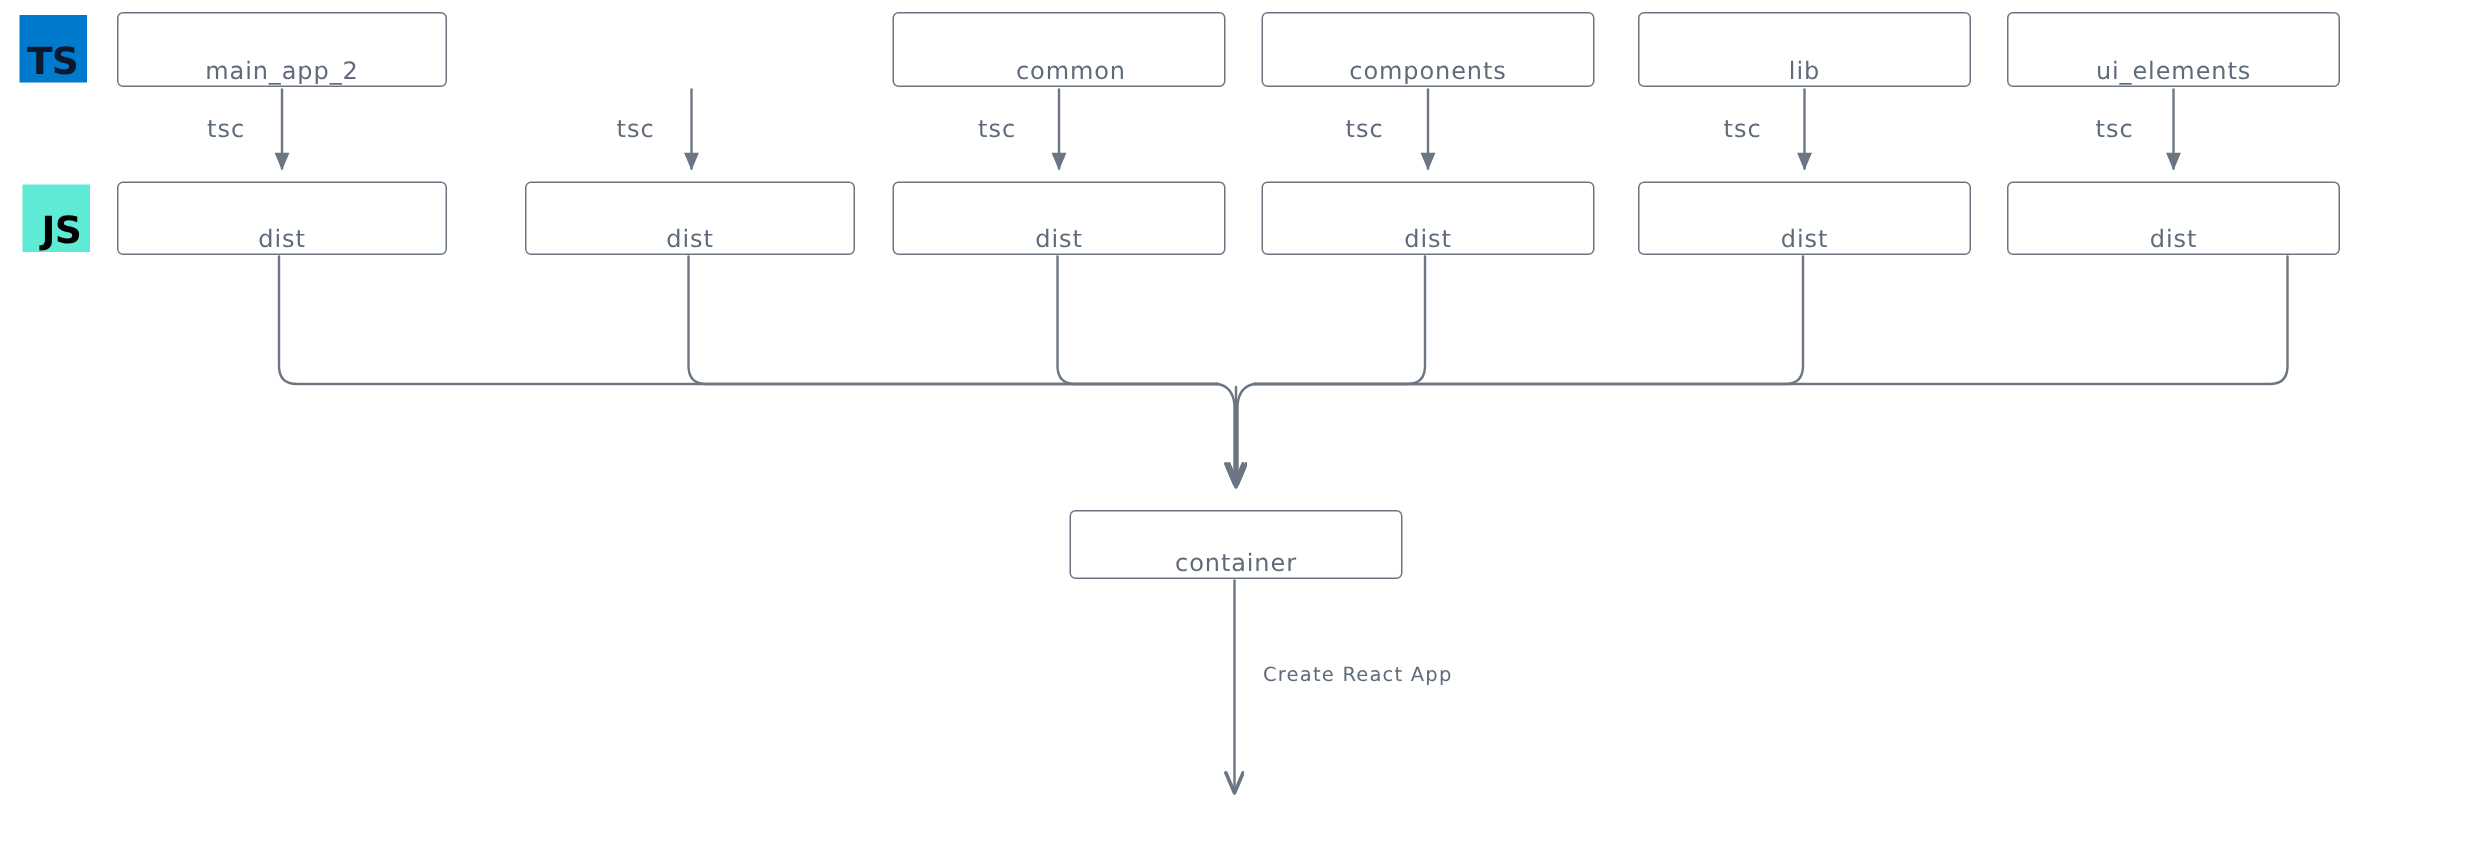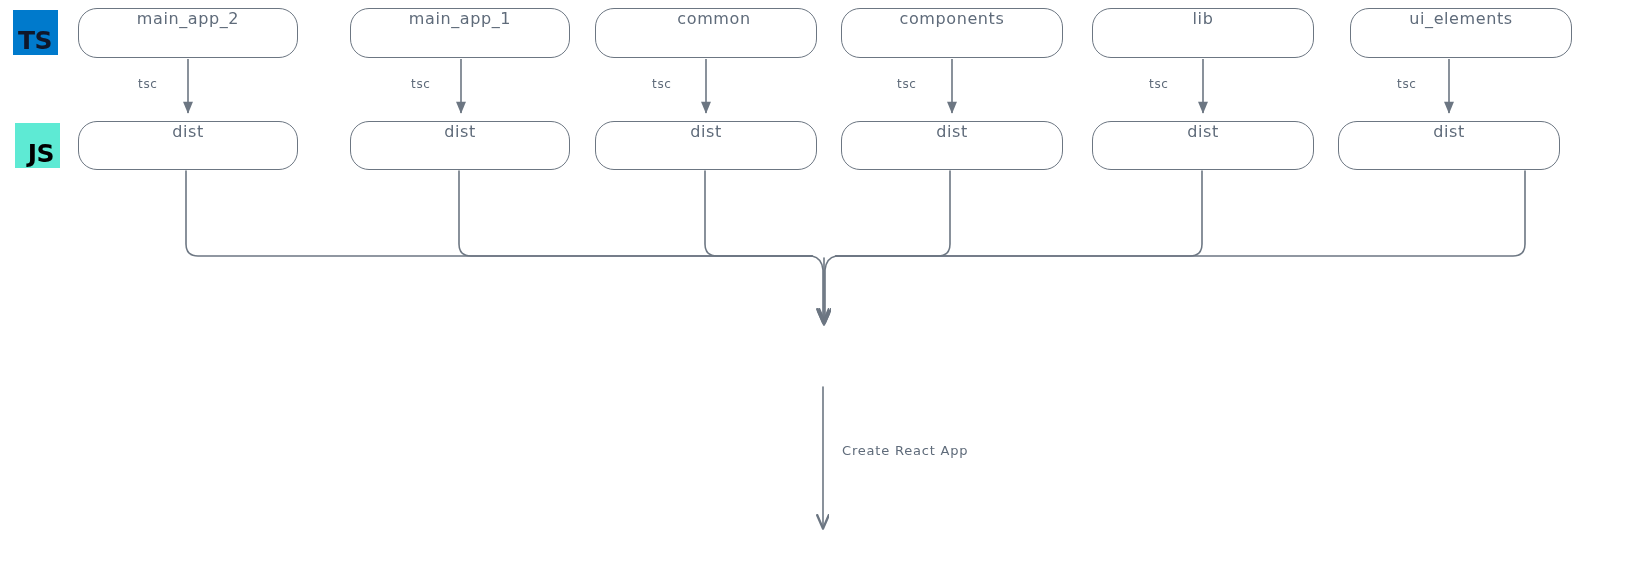--- a/index.html
+++ b/index.html
@@ -36,40 +36,40 @@
     font-weight: bold;
     font-size: 25px;
     letter-spacing: -0.5px;
     line-height: 1;
     user-select: none;
   }
   .node {
     position: absolute;
     box-sizing: border-box;
     display: flex;
-    align-items: flex-start;
+    align-items: flex-end;
     justify-content: center;
     border: 1.7px solid #6c7682;
-    border-radius: 19px;
+    border-radius: 4px;
     background: transparent;
     color: #5f6b7a;
     font-family: "DejaVu Sans", sans-serif;
     font-size: 16px;
     letter-spacing: 0.6px;
     white-space: nowrap;
   }
   .node .node-label {
     display: block;
     transform: translateY(-0.5px);
   }
   .edge-label {
     position: absolute;
     color: #5f6b7a;
     font-family: "DejaVu Sans", sans-serif;
-    font-size: 12px;
+    font-size: 16px;
     letter-spacing: 0.7px;
     white-space: nowrap;
     line-height: 1;
   }
   .edge-label.big {
     font-size: 13px;
     letter-spacing: 0.8px;
   }
 </style>
 </head>
@@ -119,33 +119,30 @@
   <div class="badge" style="left:13px; top:10px; width:45px; height:45px; background:#007ACC; color:#0f172a;">
     <span>TS</span>
   </div>
   <div class="badge" style="left:15px; top:123px; width:45px; height:45px; background:#5eead4; color:#000000;">
     <span>JS</span>
   </div>
 
   <div class="node" style="left:78px; top:8px; width:220px; height:50px;">
     <span class="node-label">main_app_2</span>
   </div>
-  <div class="node" style="left:350px; top:8px; width:220px; height:50px;">
-    <span class="node-label">main_app_1</span>
-  </div>
   <div class="node" style="left:595px; top:8px; width:222px; height:50px;padding-left:16px;">
     <span class="node-label">common</span>
   </div>
   <div class="node" style="left:841px; top:8px; width:222px; height:50px;">
     <span class="node-label">components</span>
   </div>
   <div class="node" style="left:1092px; top:8px; width:222px; height:50px;">
     <span class="node-label">lib</span>
   </div>
-  <div class="node" style="left:1338px; top:8px; width:222px; height:50px;margin-left:12px;">
+  <div class="node" style="left:1338px; top:8px; width:222px; height:50px;">
     <span class="node-label">ui_elements</span>
   </div>
 
   <div class="node" style="left:78px; top:121px; width:220px; height:49px;">
     <span class="node-label">dist</span>
   </div>
   <div class="node" style="left:350px; top:121px; width:220px; height:49px;">
     <span class="node-label">dist</span>
   </div>
   <div class="node" style="left:595px; top:121px; width:222px; height:49px;">
@@ -154,20 +151,23 @@
   <div class="node" style="left:841px; top:121px; width:222px; height:49px;">
     <span class="node-label">dist</span>
   </div>
   <div class="node" style="left:1092px; top:121px; width:222px; height:49px;">
     <span class="node-label">dist</span>
   </div>
   <div class="node" style="left:1338px; top:121px; width:222px; height:49px;">
     <span class="node-label">dist</span>
   </div>
 
+  <div class="node" style="left:713px; top:340px; width:222px; height:46px;">
+    <span class="node-label">container</span>
+  </div>
 
   <div class="edge-label" style="left:138px; top:78px;">tsc</div>
   <div class="edge-label" style="left:411px; top:78px;">tsc</div>
   <div class="edge-label" style="left:652px; top:78px;">tsc</div>
   <div class="edge-label" style="left:897px; top:78px;">tsc</div>
   <div class="edge-label" style="left:1149px; top:78px;">tsc</div>
   <div class="edge-label" style="left:1397px; top:78px;">tsc</div>
 
   <div class="edge-label big" style="left:842px; top:444px;">Create React App</div>
 

